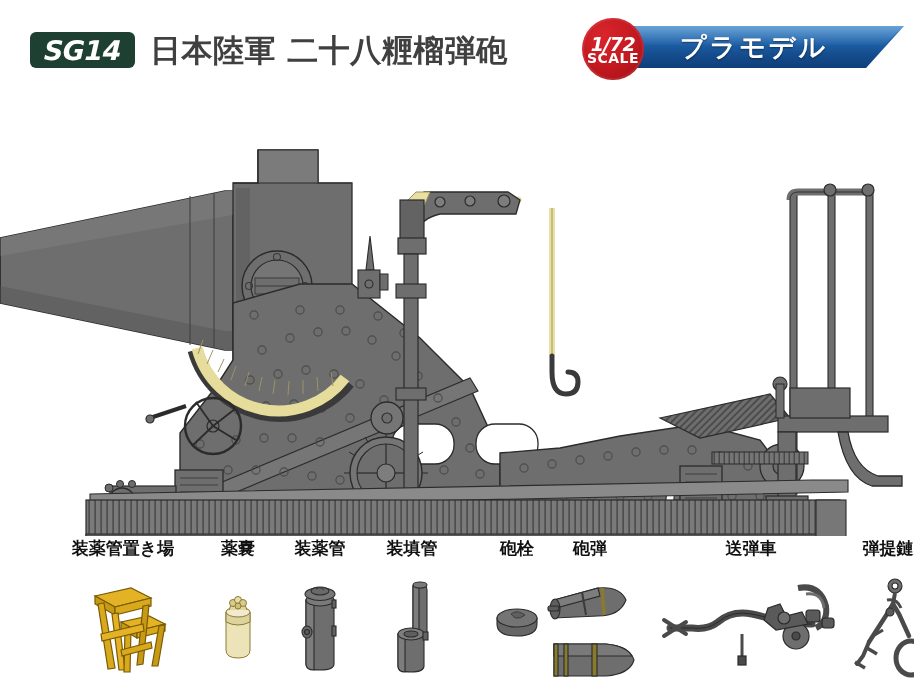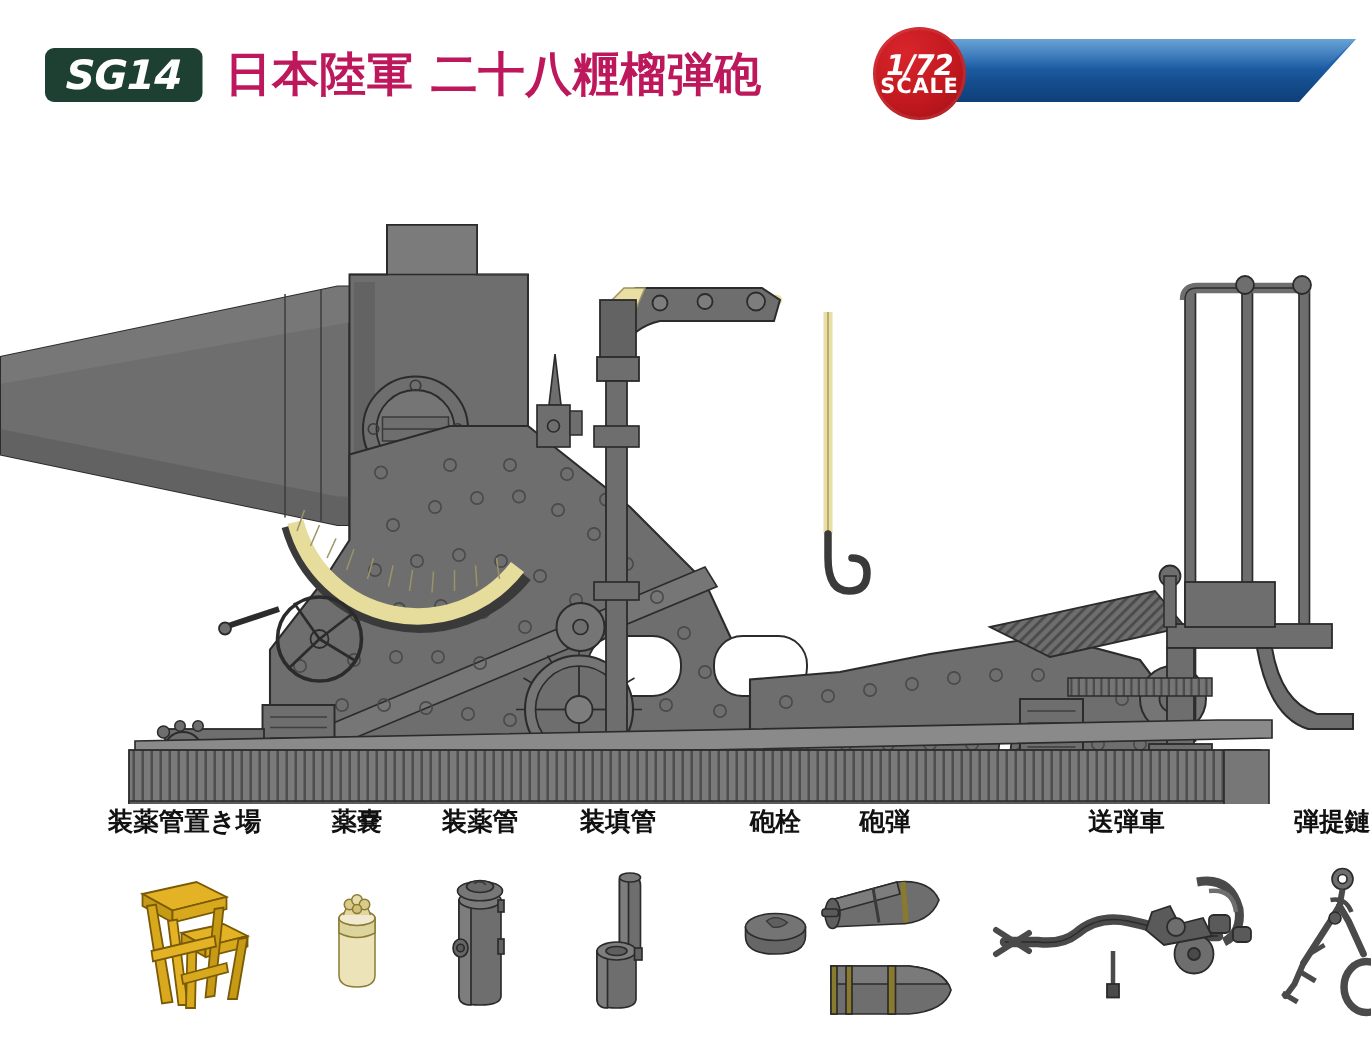--- a/index.html
+++ b/index.html
@@ -31,21 +31,21 @@
     letter-spacing:-0.5px;
     line-height:1;
     font-style:italic;
     transform:skewX(-2deg);
   }
 
   #product-title{
     position:absolute;left:150px;top:28px;
     font-size:31px;
     font-weight:bold;
-    color:#be185d;
+    color:#404040;
     letter-spacing:0.5px;
     line-height:44px;
     white-space:nowrap;
   }
 
   
   #plamodel-banner{
     position:absolute;left:612px;top:26px;
     width:292px;height:42px;
   }
@@ -110,20 +110,21 @@
 
     <div id="sku-badge">
       <span class="txt">SG14</span>
     </div>
 
     <div id="product-title">日本陸軍 二十八糎榴弾砲</div>
 
     <div id="plamodel-banner">
       <div class="shape"></div>
       <div class="gloss"></div>
+      <div class="label">プラモデル</div>
     </div>
 
     <div id="scale-badge">
       <span class="ratio">1/72</span>
       <span class="word">SCALE</span>
     </div>
   </div>
 
   <div id="illustration">
     <svg width="914" height="448" viewBox="0 0 914 448" xmlns="http://www.w3.org/2000/svg">

